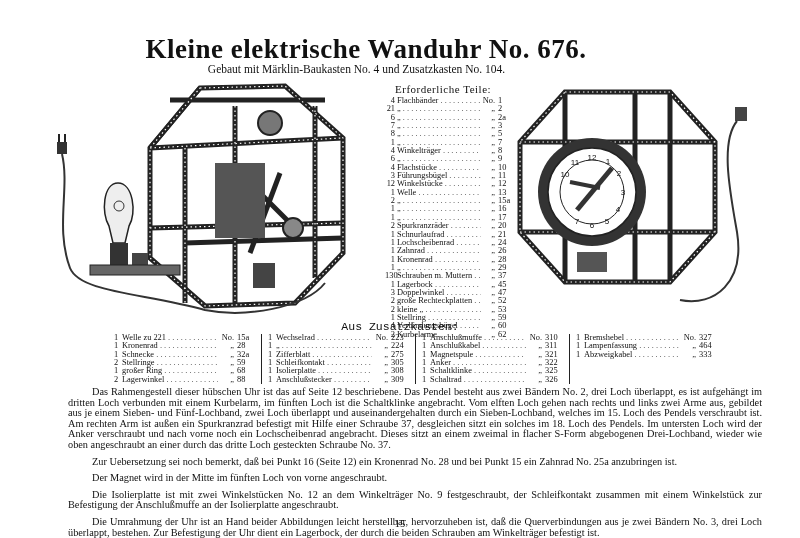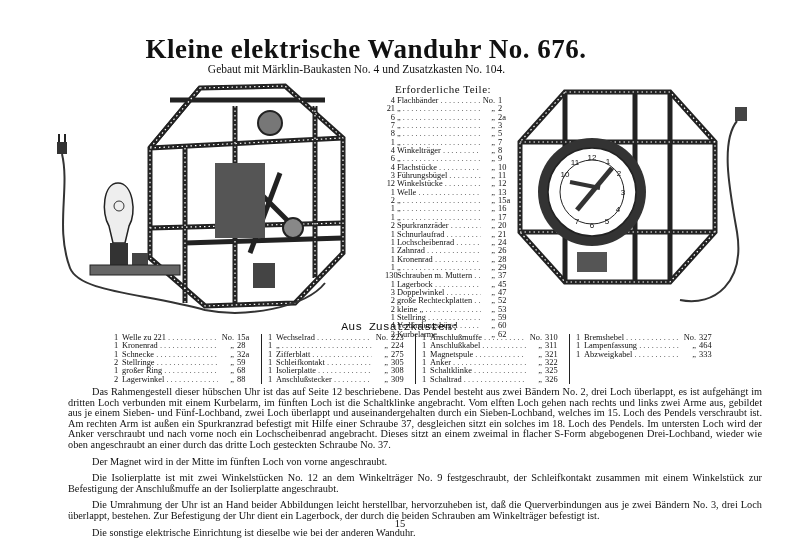--- a/index.html
+++ b/index.html
@@ -459,19 +459,20 @@
         <span class="q">1</span>
         <span class="n">Abzweigkabel</span>
         <span class="no">„</span>
         <span class="v">333</span>
       </div>
     </div>
   </div>
 
 <div class="body-text">
   <p>Das Rahmengestell dieser hübschen Uhr ist das auf Seite 12 beschriebene. Das Pendel besteht aus zwei Bändern No. 2, drei Loch überlappt, es ist aufgehängt im dritten Loch verbunden mit einem Kurbelarm, im fünften Loch ist die Schaltklinke angebracht. Vom elften Loch gehen nach rechts und links zwei Arme aus, gebildet aus je einem Sieben- und Fünf-Lochband, zwei Loch überlappt und auseinandergehalten durch ein Sieben-Lochband, welches im 15. Loch des Pendels verschraubt ist. Am rechten Arm ist außen ein Spurkranzrad befestigt mit Hilfe einer Schraube 37, desgleichen sitzt ein solches im 18. Loch des Pendels. Im untersten Loch wird der Anker verschraubt und nach vorne noch ein Lochscheibenrad angebracht. Dieses sitzt an einem zweimal in flacher S-Form abgebogenen Drei-Lochband, wieder wie oben angeschraubt an einer durch das dritte Loch gesteckten Schraube No. 37.</p>
+  <p>Zur Uebersetzung sei noch bemerkt, daß bei Punkt 16 (Seite 12) ein Kronenrad No. 28 und bei Punkt 15 ein Zahnrad No. 25a anzubringen ist.</p>
   <p>Der Magnet wird in der Mitte im fünften Loch von vorne angeschraubt.</p>
   <p>Die Isolierplatte ist mit zwei Winkelstücken No. 12 an dem Winkelträger No. 9 festgeschraubt, der Schleifkontakt zusammen mit einem Winkelstück zur Befestigung der Anschlußmuffe an der Isolierplatte angeschraubt.</p>
   <p>Die Umrahmung der Uhr ist an Hand beider Abbildungen leicht herstellbar, hervorzuheben ist, daß die Querverbindungen aus je zwei Bändern No. 3, drei Loch überlappt, bestehen. Zur Befestigung der Uhr dient ein Lagerbock, der durch die beiden Schrauben am Winkelträger befestigt ist.</p>
   <p>Die sonstige elektrische Einrichtung ist dieselbe wie bei der anderen Wanduhr.</p>
 </div>
 
 <div class="page-num">15</div>
 
 </body></html>

